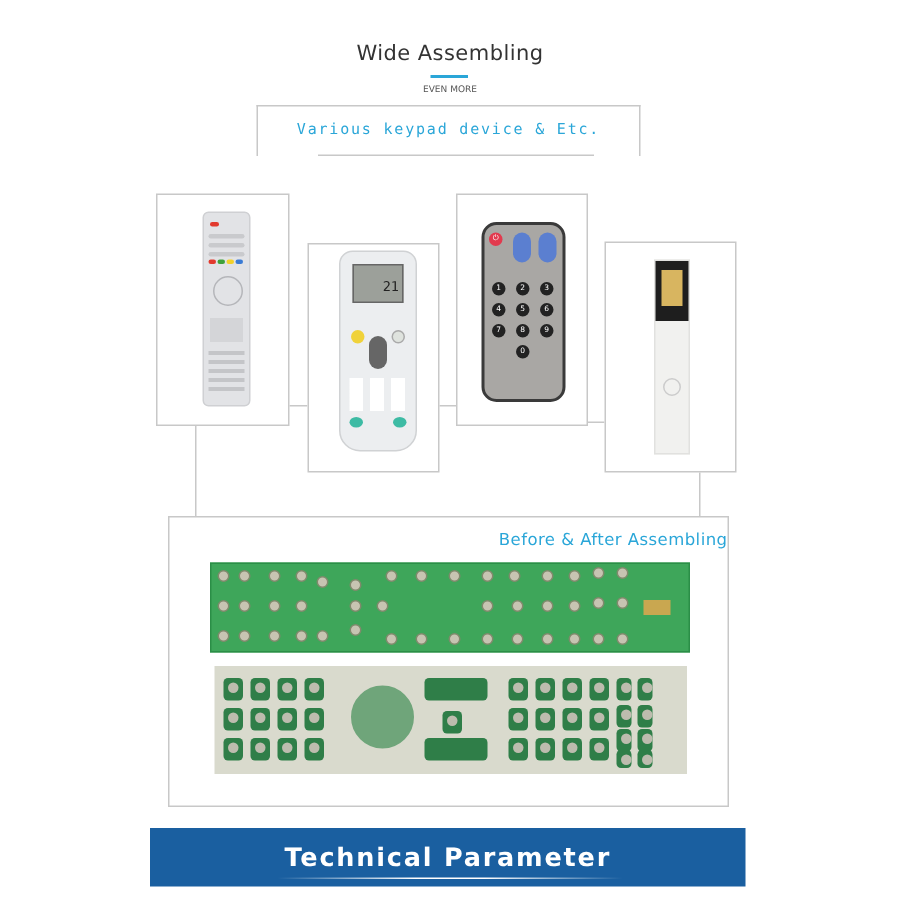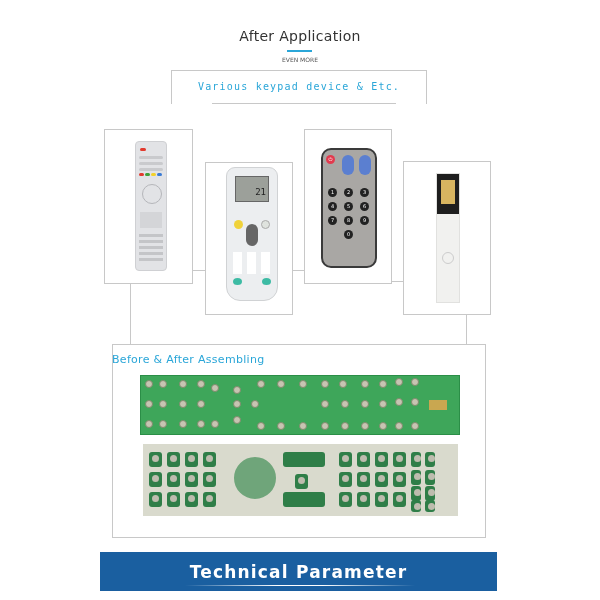--- a/index.html
+++ b/index.html
@@ -20,34 +20,34 @@
   .r2{left:226px;top:167px;width:50px;height:132px;background:#eceef0;border-radius:9px 9px 14px 14px;border:1px solid #d0d2d4;}
   .lcd{position:absolute;left:8px;top:8px;width:34px;height:26px;background:#9ca09a;border:1px solid #666;font-family:"DejaVu Sans Mono",monospace;font-size:9px;color:#222;text-align:right;padding-right:2px;box-sizing:border-box;line-height:30px;}
   
   .r3{left:321px;top:148px;width:56px;height:120px;background:#a9a7a4;border-radius:10px;border:2px solid #3a3a3a;box-sizing:border-box;}
   .btn{position:absolute;width:9px;height:9px;border-radius:50%;background:#222;color:#fff;font-size:5px;text-align:center;line-height:9px;}
   
   .r4{left:436px;top:173px;width:22px;height:128px;background:#f1f1ef;border:1px solid #e1e1df;}
   .r4 .scr{position:absolute;left:0;top:0;width:22px;height:40px;background:#1e1e1e;}
   .r4 .scr:after{content:"";position:absolute;left:4px;top:6px;width:14px;height:24px;background:#d8b560;}
   
-  .section-label{left:112px;width:373px;top:353px;text-align:left;font-size:11px;color:#2aa6d8;letter-spacing:0.3px;}
+  .section-label{left:112px;width:373px;top:353px;text-align:right;font-size:11px;color:#2aa6d8;letter-spacing:0.3px;}
   .pcb{left:140px;top:375px;width:318px;height:58px;background:#3ea65a;border:1px solid #2b8e47;}
   .dot{position:absolute;width:8px;height:8px;border-radius:50%;background:#c7c4b2;border:1px solid #7f8a6c;box-sizing:border-box;}
   .keypad{left:143px;top:444px;width:315px;height:72px;background:#d9dacd;}
   .hole{position:absolute;width:13px;height:15px;border-radius:3px;background:#2f7e48;}
   .hole:after{content:"";position:absolute;left:3px;top:3px;width:7px;height:7px;border-radius:50%;background:#bdbcae;}
   .banner{left:100px;top:552px;width:397px;height:39px;background:#1a5fa0;}
   .banner-text{left:100px;width:397px;top:562px;text-align:center;color:#fff;font-size:17px;font-weight:bold;letter-spacing:1.2px;}
   .banner-rule{left:185px;top:585px;width:230px;height:1px;background:linear-gradient(90deg,rgba(255,255,255,0),#fff 40%,#fff 60%,rgba(255,255,255,0));}
 </style>
 </head>
 <body>
 
-<div class="abs title">After Application</div>
+<div class="abs title">Wide Assembling</div>
 <div class="abs title-rule"></div>
 <div class="abs subtitle">EVEN MORE</div>
 <div class="abs tagbox"></div>
 <div class="abs tagtext">Various keypad device &amp; Etc.</div>
 
 <div class="abs line" style="left:192px;top:270px;width:13px;height:1px;"></div>
 <div class="abs line" style="left:292px;top:270px;width:12px;height:1px;"></div>
 <div class="abs line" style="left:391px;top:281px;width:12px;height:1px;"></div>
 <div class="abs line" style="left:130px;top:283px;width:1px;height:61px;"></div>
 <div class="abs line" style="left:466px;top:314px;width:1px;height:30px;"></div>

